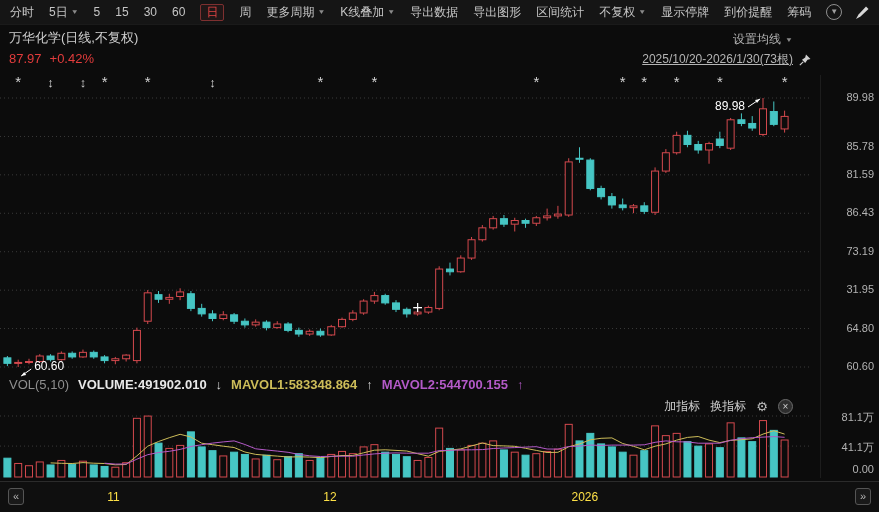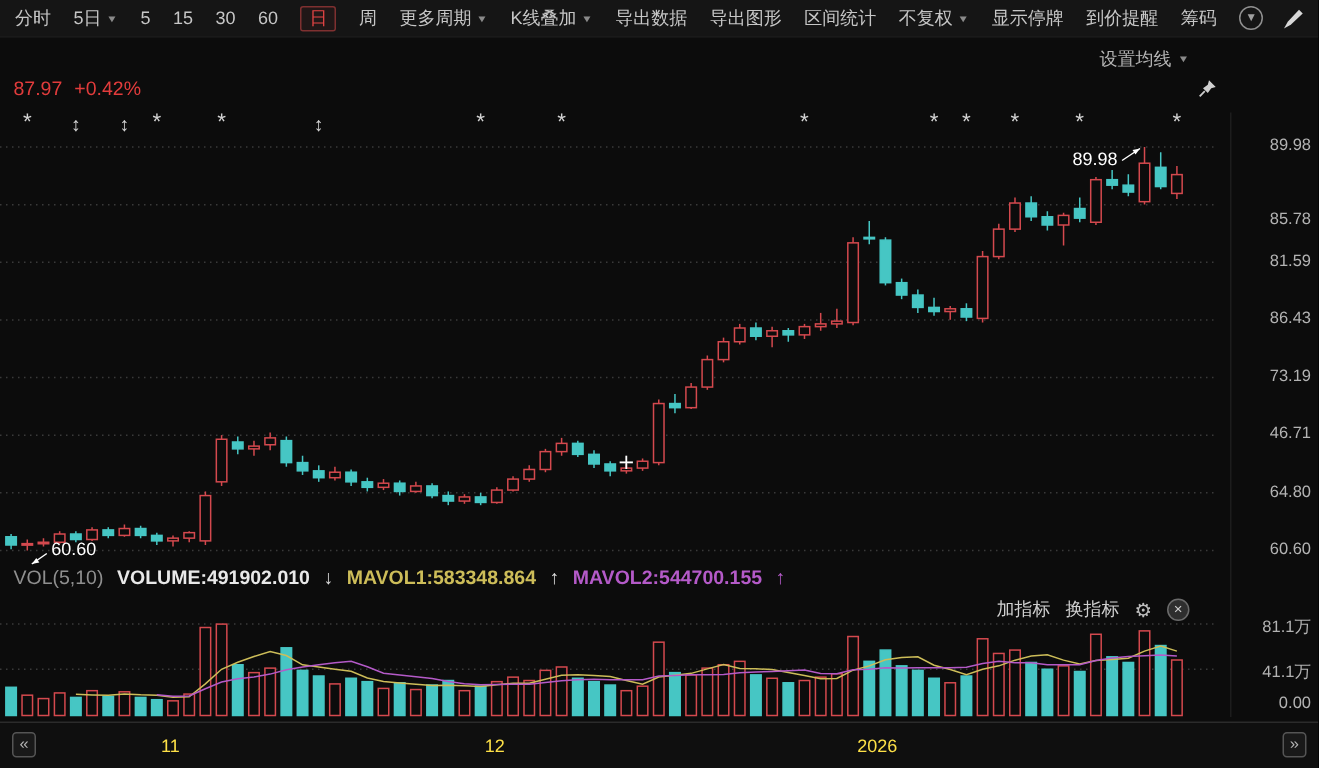--- a/index.html
+++ b/index.html
@@ -111,28 +111,30 @@
       </div>
     <div class="tb-icons">
       <span class="circle-icon">▼</span>
       <svg width="15" height="15" viewBox="0 0 15 15">
         <path d="M1 14 L3.5 9.5 L11 1.5 L13.5 4 L5.5 11.5 Z" fill="#d8d8d8"></path>
       </svg>
 
     </div>
   </div>
 
+  <div class="info-title">万华化学(日线,不复权)</div>
   <div class="info-price">
     <span>87.97</span>
     <span>+0.42%</span>
   </div>
   <div class="ma-settings">
     <span>设置均线</span>
     <span class="chev">▼</span>
   </div>
+  <div class="date-range">2025/10/20-2026/1/30(73根)</div>
   <span class="pin-wrap">
     <svg width="12" height="12" viewBox="0 0 12 12">
       <path d="M7 0.5 L11.5 5 L8.5 5.8 L6.2 9 L3 5.8 L6.2 3.5 Z" fill="#cfcfcf"></path>
       <line x1="4.2" y1="7.8" x2="0.8" y2="11.2" stroke="#cfcfcf" stroke-width="1.2"></line>
     </svg>
   </span>
 
   <svg id="candle-svg" width="820" height="322">
       <line x1="0" y1="23" x2="812" y2="23" stroke="#3a3a3a" stroke-width="1" stroke-dasharray="1 3"></line>
       <line x1="0" y1="61.45473110959839" x2="812" y2="61.45473110959839" stroke="#3a3a3a" stroke-width="1" stroke-dasharray="1 3"></line>
@@ -314,21 +316,21 @@
       <div class="evt star" style="left: 778.603px;">*</div>
     </div>
 
   <div class="axis-col"></div>
   <div id="ylabels">
       <div class="ylabel" style="top: 91px;">89.98</div>
       <div class="ylabel" style="top: 129.455px; margin-top: 11px;">85.78</div>
       <div class="ylabel" style="top: 167.818px;">81.59</div>
       <div class="ylabel" style="top: 206.273px;">86.43</div>
       <div class="ylabel" style="top: 244.727px;">73.19</div>
-      <div class="ylabel" style="top: 283.182px;">46.71</div>
+      <div class="ylabel" style="top: 283.182px;">31.95</div>
       <div class="ylabel" style="top: 321.545px;">64.80</div>
       <div class="ylabel" style="top: 360px;">60.60</div>
     </div>
 
   <div class="vol-header">
     <span class="vh-ind">VOL(5,10)</span>
     <span class="vh-volume">VOLUME:491902.010</span>
     <span class="vh-arrow">↓</span>
     <span class="vh-mavol1">MAVOL1:583348.864</span>
     <span class="vh-arrow">↑</span>

